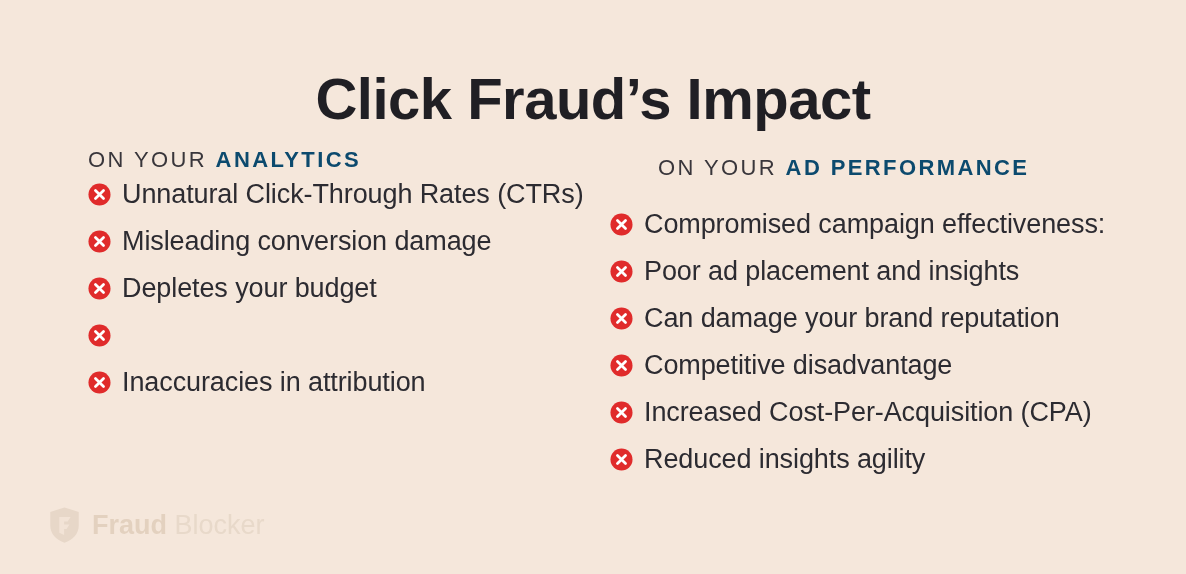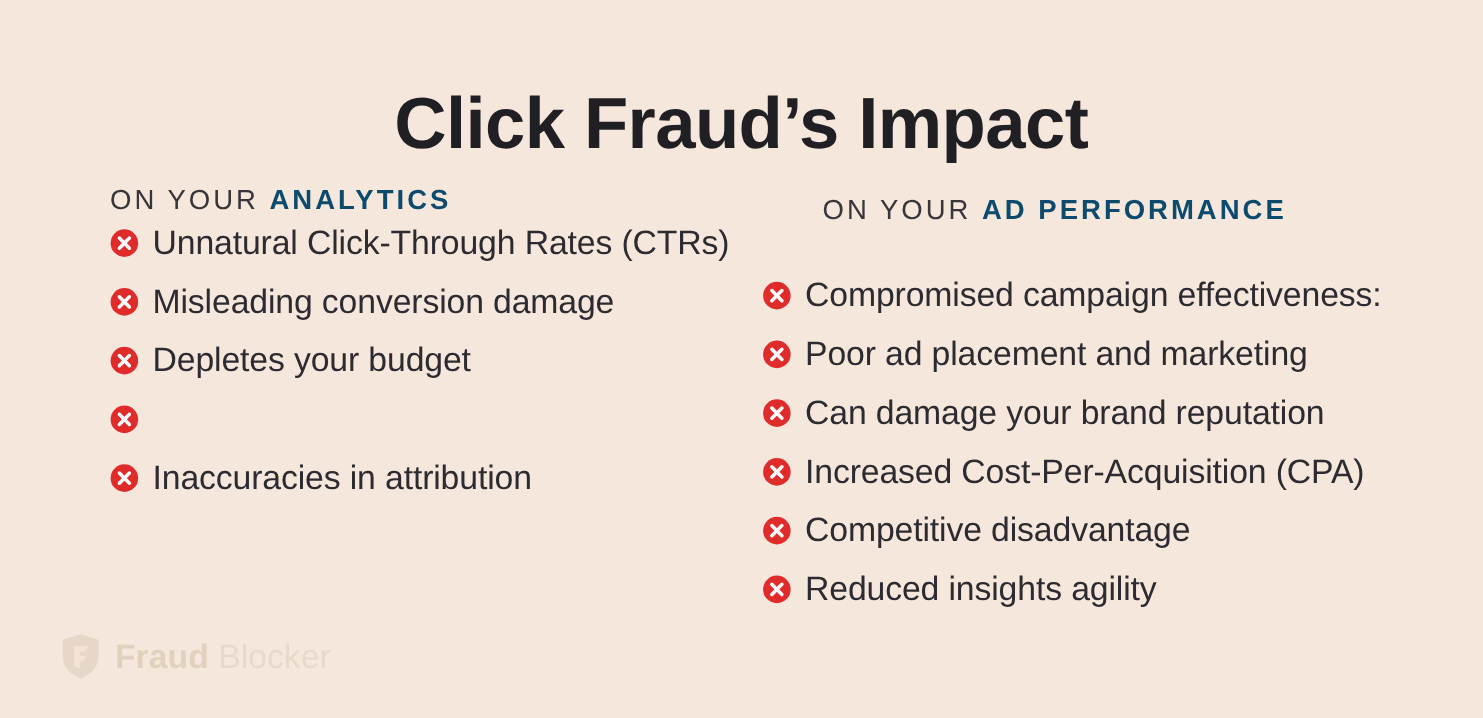--- a/index.html
+++ b/index.html
@@ -64,21 +64,21 @@
 
   .column-left  .col-head { margin-top: 6px; }
   .column-right .col-head { margin-top: 14px; margin-left: 48px; }
 
   .items {
     list-style: none;
     margin: 0;
     padding: 0;
   }
   .column-left  .items { }
-  .column-right .items { margin-top: 34px; }
+  .column-right .items { margin-top: 22px; }
 
   .item {
     display: flex;
     align-items: center;
     height: 47px;
     white-space: nowrap;
   }
   .bullet-icon {
     flex: 0 0 auto;
     width: 23px;
@@ -181,42 +181,42 @@
             <circle cx="12" cy="12" r="11.5" fill="#e02b2b"></circle>
             <path d="M7.8 7.8 L16.2 16.2 M16.2 7.8 L7.8 16.2" stroke="#ffffff" stroke-width="2.9" stroke-linecap="round"></path>
           </svg>
           <span class="item-label">Compromised campaign effectiveness:</span>
         </li>
         <li class="item">
           <svg class="bullet-icon" viewBox="0 0 24 24">
             <circle cx="12" cy="12" r="11.5" fill="#e02b2b"></circle>
             <path d="M7.8 7.8 L16.2 16.2 M16.2 7.8 L7.8 16.2" stroke="#ffffff" stroke-width="2.9" stroke-linecap="round"></path>
           </svg>
-          <span class="item-label">Poor ad placement and marketing</span>
+          <span class="item-label">Poor ad placement and insights</span>
         </li>
         <li class="item">
           <svg class="bullet-icon" viewBox="0 0 24 24">
             <circle cx="12" cy="12" r="11.5" fill="#e02b2b"></circle>
             <path d="M7.8 7.8 L16.2 16.2 M16.2 7.8 L7.8 16.2" stroke="#ffffff" stroke-width="2.9" stroke-linecap="round"></path>
           </svg>
           <span class="item-label">Can damage your brand reputation</span>
         </li>
         <li class="item">
           <svg class="bullet-icon" viewBox="0 0 24 24">
             <circle cx="12" cy="12" r="11.5" fill="#e02b2b"></circle>
             <path d="M7.8 7.8 L16.2 16.2 M16.2 7.8 L7.8 16.2" stroke="#ffffff" stroke-width="2.9" stroke-linecap="round"></path>
           </svg>
+          <span class="item-label">Competitive disadvantage</span>
+        </li>
+        <li class="item">
+          <svg class="bullet-icon" viewBox="0 0 24 24">
+            <circle cx="12" cy="12" r="11.5" fill="#e02b2b"></circle>
+            <path d="M7.8 7.8 L16.2 16.2 M16.2 7.8 L7.8 16.2" stroke="#ffffff" stroke-width="2.9" stroke-linecap="round"></path>
+          </svg>
           <span class="item-label">Increased Cost-Per-Acquisition (CPA)</span>
-        </li>
-        <li class="item">
-          <svg class="bullet-icon" viewBox="0 0 24 24">
-            <circle cx="12" cy="12" r="11.5" fill="#e02b2b"></circle>
-            <path d="M7.8 7.8 L16.2 16.2 M16.2 7.8 L7.8 16.2" stroke="#ffffff" stroke-width="2.9" stroke-linecap="round"></path>
-          </svg>
-          <span class="item-label">Competitive disadvantage</span>
         </li>
         <li class="item">
           <svg class="bullet-icon" viewBox="0 0 24 24">
             <circle cx="12" cy="12" r="11.5" fill="#e02b2b"></circle>
             <path d="M7.8 7.8 L16.2 16.2 M16.2 7.8 L7.8 16.2" stroke="#ffffff" stroke-width="2.9" stroke-linecap="round"></path>
           </svg>
           <span class="item-label">Reduced insights agility</span>
         </li>
       </ul>
     </div>

